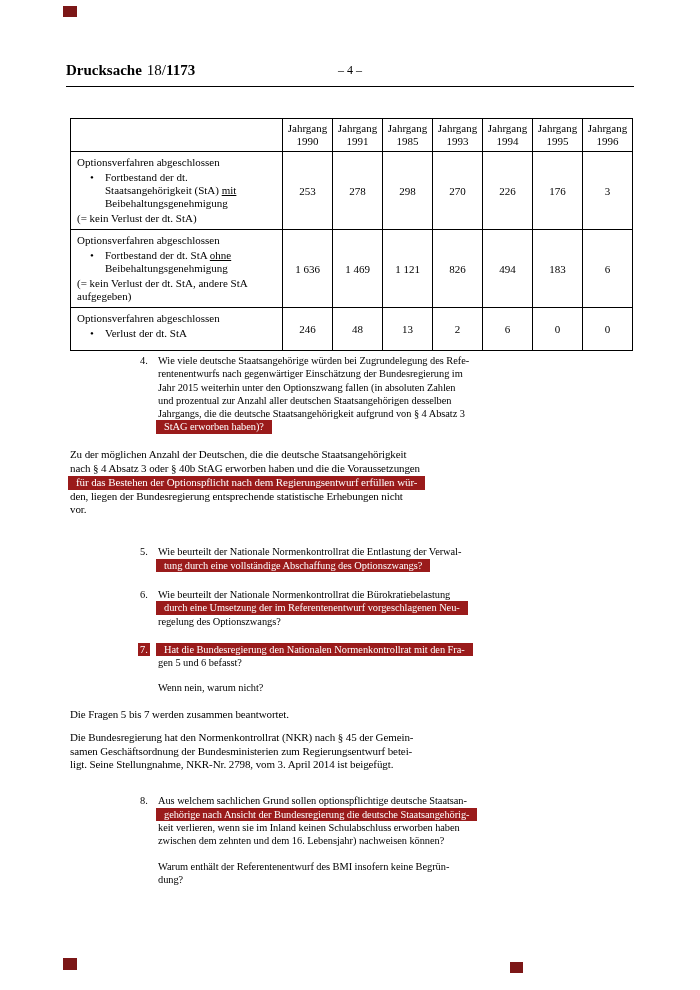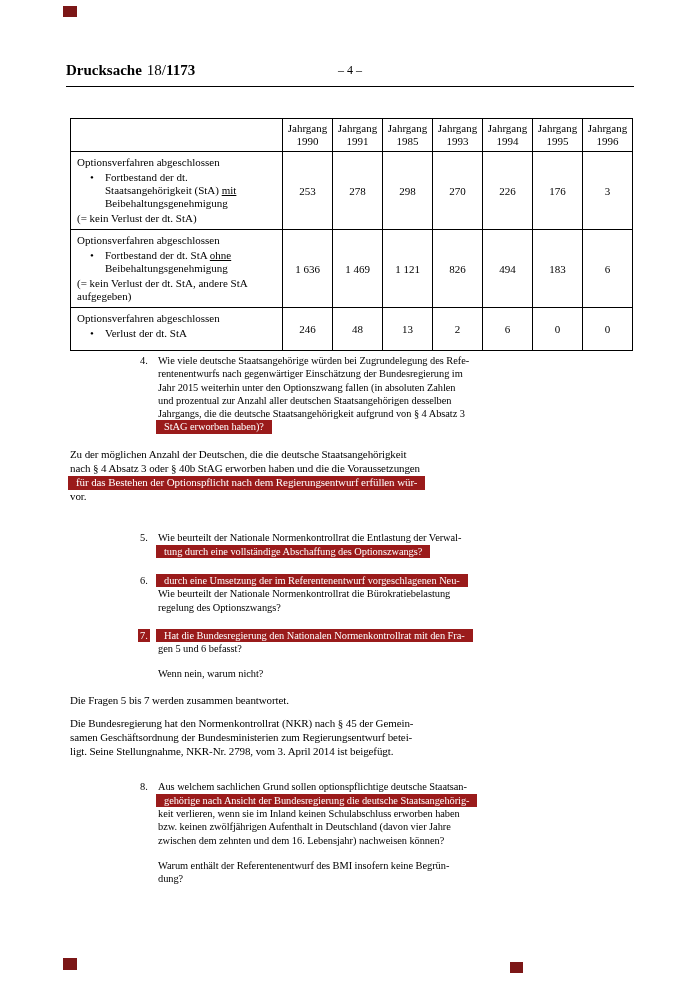--- a/index.html
+++ b/index.html
@@ -178,33 +178,34 @@
       <div class="line">Jahr 2015 weiterhin unter den Optionszwang fallen (in absoluten Zahlen</div>
       <div class="line">und prozentual zur Anzahl aller deutschen Staatsangehörigen desselben</div>
       <div class="line">Jahrgangs, die die deutsche Staatsangehörigkeit aufgrund von § 4 Absatz 3</div>
       <div class="line hl">StAG erworben haben)?</div>
     </section>
 
     <section class="para p1">
       <div class="line">Zu der möglichen Anzahl der Deutschen, die die deutsche Staatsangehörigkeit</div>
       <div class="line">nach § 4 Absatz 3 oder § 40b StAG erworben haben und die die Voraussetzungen</div>
       <div class="line hl">für das Bestehen der Optionspflicht nach dem Regierungsentwurf erfüllen wür-</div>
+      <div class="line">den, liegen der Bundesregierung entsprechende statistische Erhebungen nicht</div>
       <div class="line">vor.</div>
     </section>
 
     <section class="q q5">
       <span class="qnum">5.</span>
       <div class="line">Wie beurteilt der Nationale Normenkontrollrat die Entlastung der Verwal-</div>
       <div class="line hl">tung durch eine vollständige Abschaffung des Optionszwangs?</div>
     </section>
 
     <section class="q q6">
       <span class="qnum">6.</span>
+      <div class="line">Wie beurteilt der Nationale Normenkontrollrat die Bürokratiebelastung</div>
       <div class="line hl">durch eine Umsetzung der im Referentenentwurf vorgeschlagenen Neu-</div>
-      <div class="line">Wie beurteilt der Nationale Normenkontrollrat die Bürokratiebelastung</div>
       <div class="line">regelung des Optionszwangs?</div>
     </section>
 
     <section class="q q7">
       <span class="qnum hl">7.</span>
       <div class="line hl">Hat die Bundesregierung den Nationalen Normenkontrollrat mit den Fra-</div>
       <div class="line">gen 5 und 6 befasst?</div>
       <div class="line sub">Wenn nein, warum nicht?</div>
     </section>
 
@@ -216,21 +217,20 @@
       <div class="line">Die Bundesregierung hat den Normenkontrollrat (NKR) nach § 45 der Gemein-</div>
       <div class="line">samen Geschäftsordnung der Bundesministerien zum Regierungsentwurf betei-</div>
       <div class="line">ligt. Seine Stellungnahme, NKR-Nr. 2798, vom 3. April 2014 ist beigefügt.</div>
     </section>
 
     <section class="q q8">
       <span class="qnum">8.</span>
       <div class="line">Aus welchem sachlichen Grund sollen optionspflichtige deutsche Staatsan-</div>
       <div class="line hl">gehörige nach Ansicht der Bundesregierung die deutsche Staatsangehörig-</div>
       <div class="line">keit verlieren, wenn sie im Inland keinen Schulabschluss erworben haben</div>
-      <div class="line">bzw. keinen zwölfjährigen Aufenthalt in Deutschland (davon vier Jahre</div>
       <div class="line">zwischen dem zehnten und dem 16. Lebensjahr) nachweisen können?</div>
       <div class="line sub">Warum enthält der Referentenentwurf des BMI insofern keine Begrün-</div>
       <div class="line">dung?</div>
     </section>
 
   </main>
 
 </div>
 
 </body></html>

